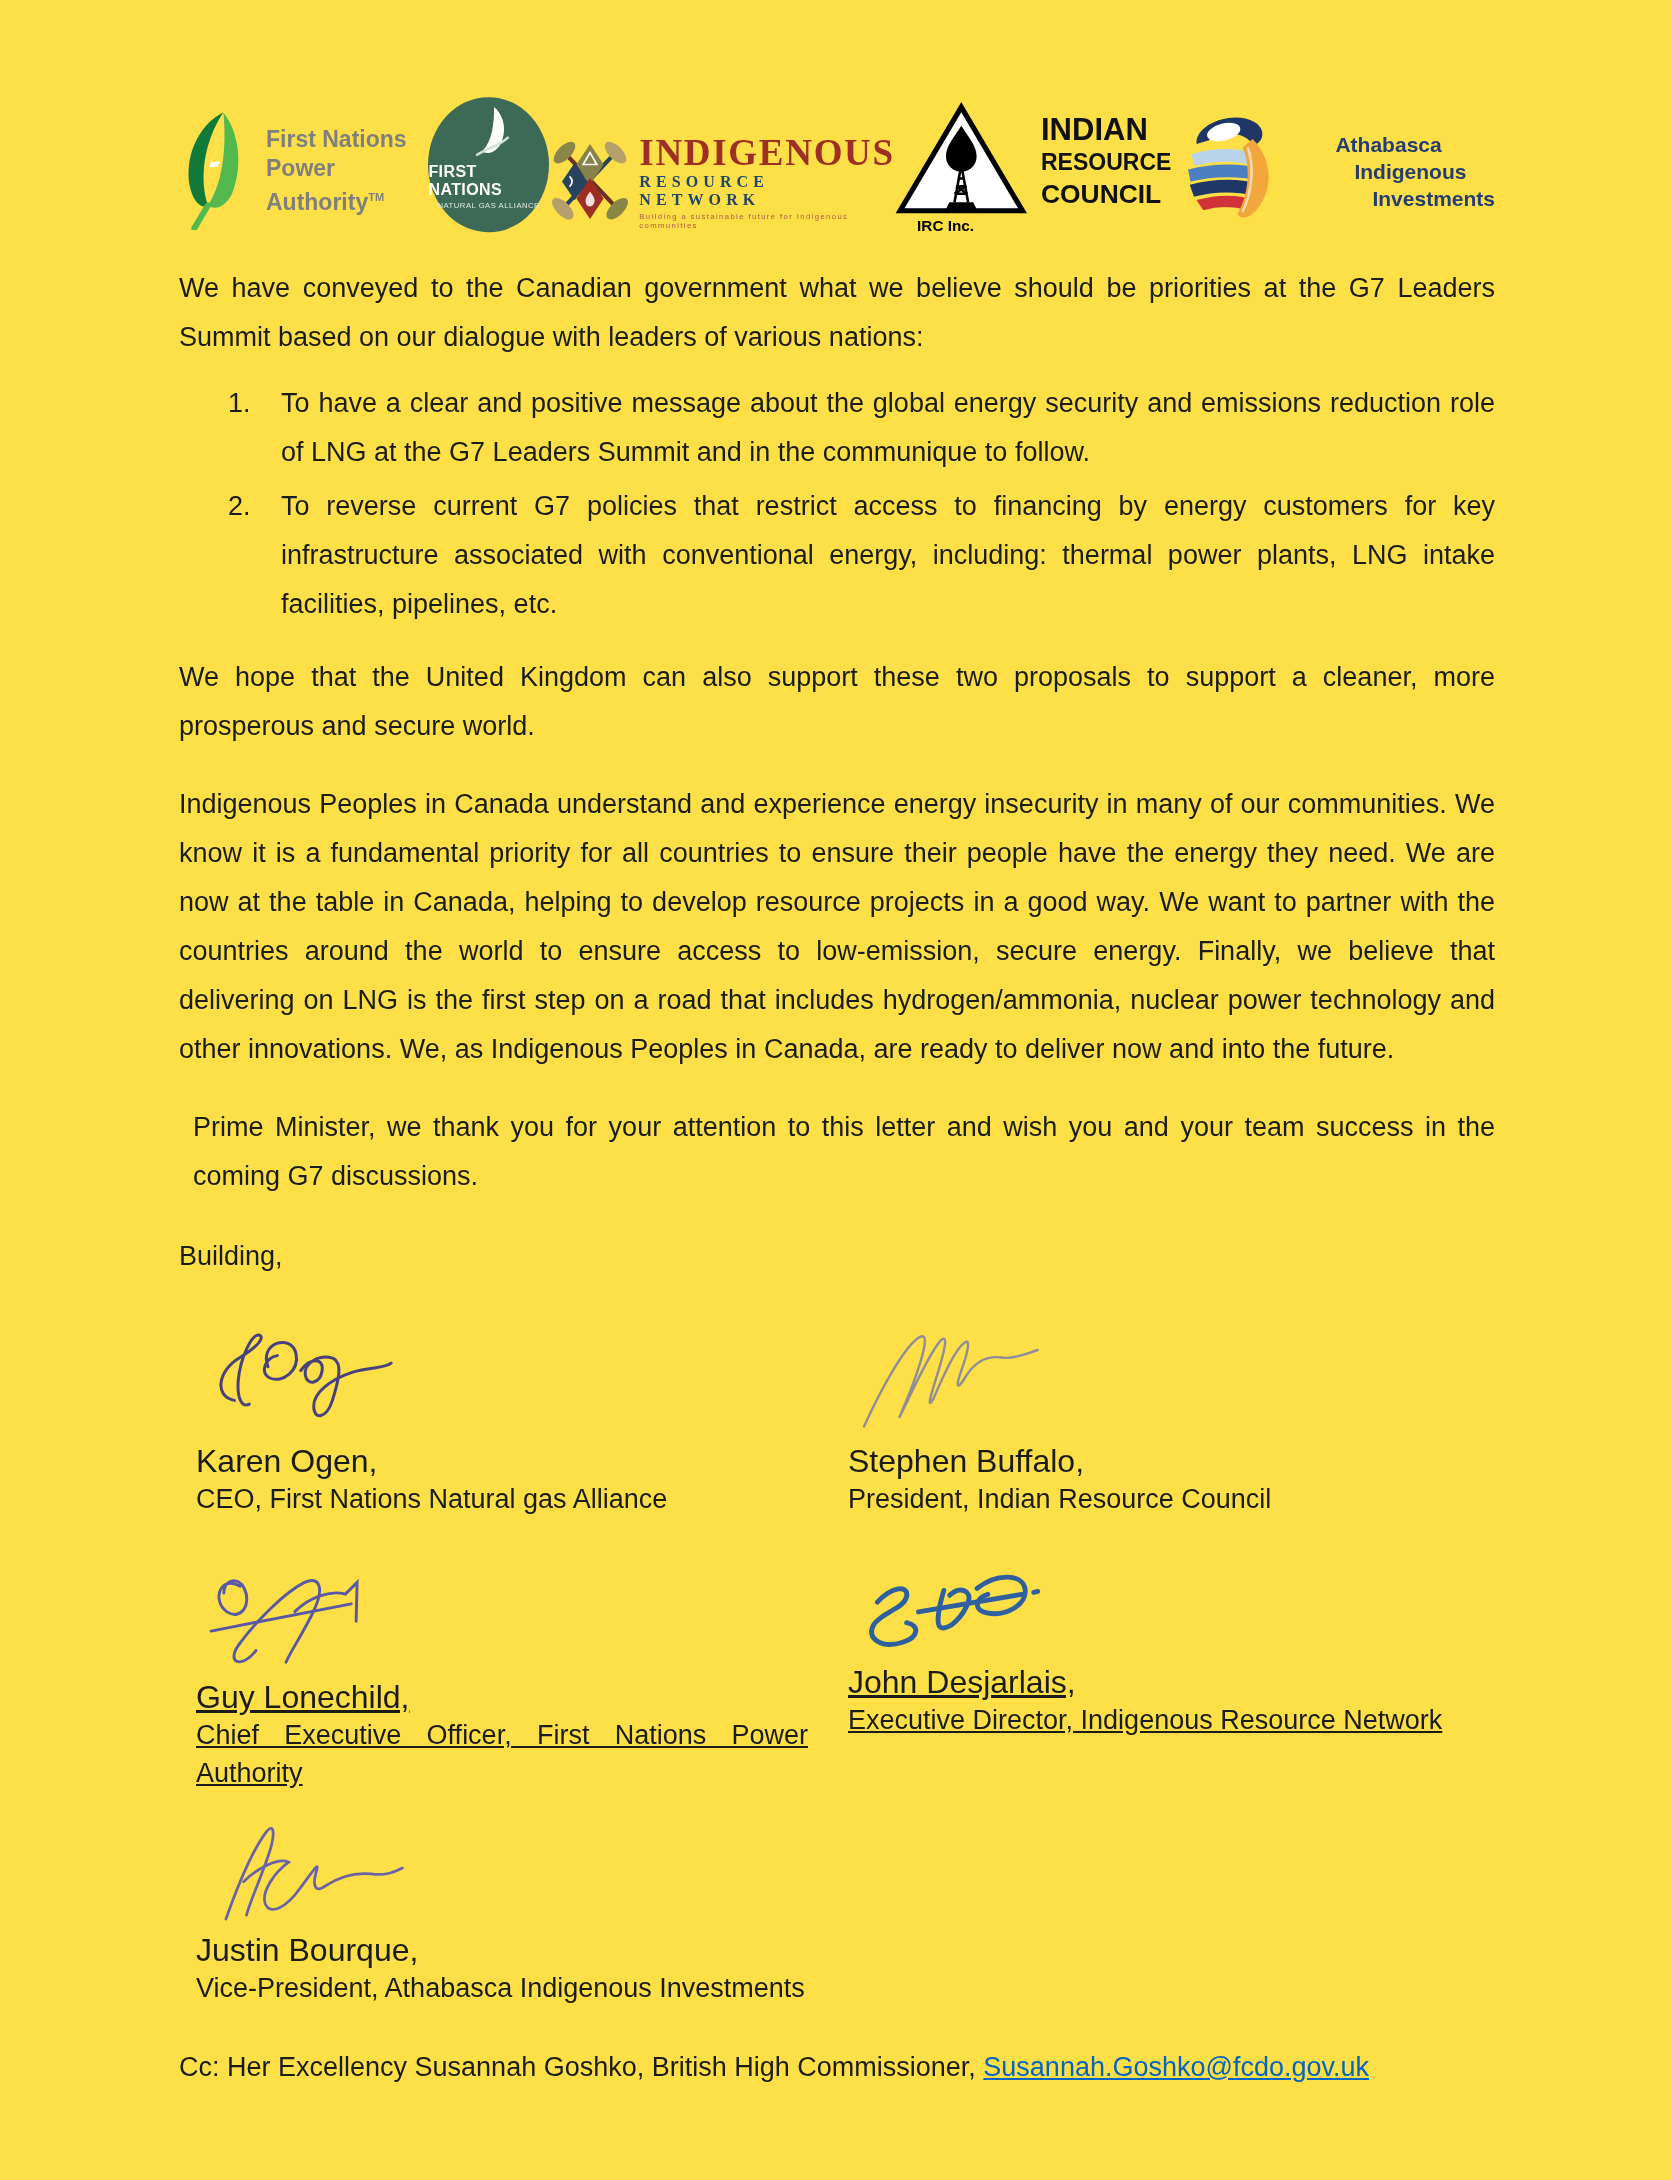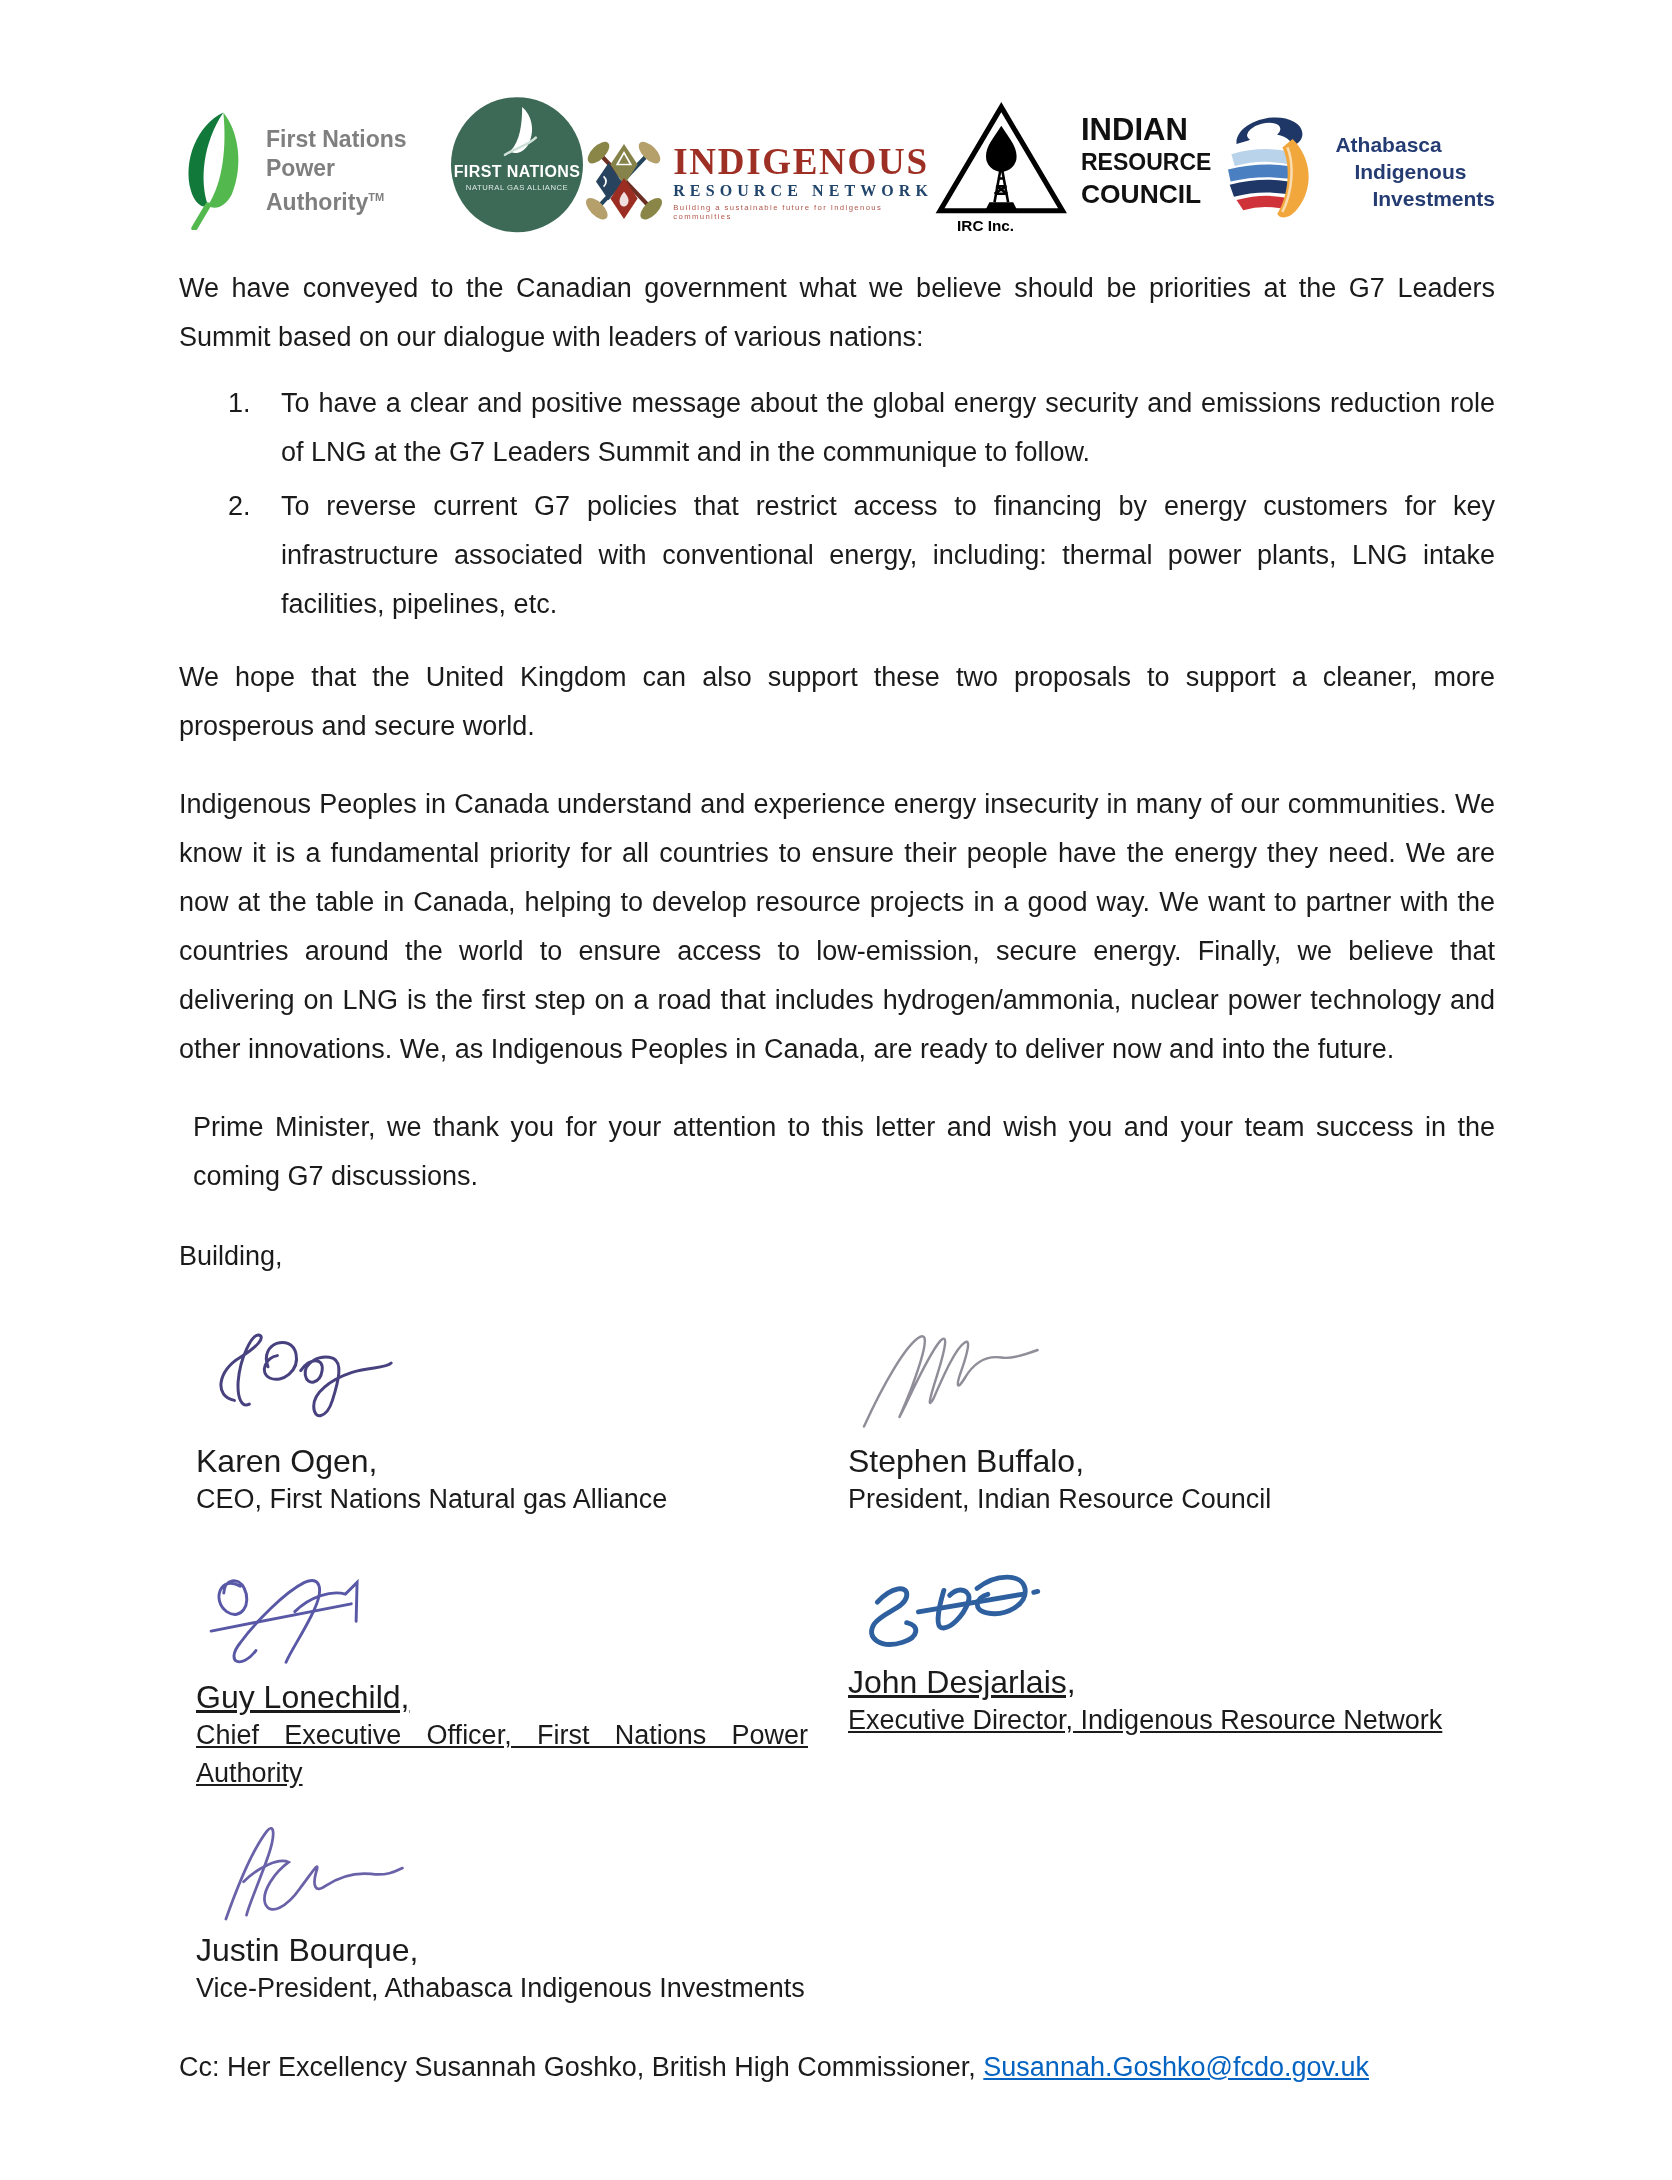--- a/index.html
+++ b/index.html
@@ -1,19 +1,19 @@
 <!DOCTYPE html>
 <html style="font-size:13.6px"><head>
 <meta charset="utf-8">
 <style>
   html,body{margin:0;padding:0;background:#e8e8e8;}
   .page{
     position:relative;
     width:1673px;height:2181px;
-    background:#ffffff;
+    background:#fde047;
     font-family:"Liberation Sans",sans-serif;
     color:#1b1b1b;
     overflow:hidden;
   }
   .content{margin:0 178px 0 179px;}
   
   .logo-row{
     margin-top:92px;height:158px;
     display:flex;align-items:center;justify-content:space-between;
   }
@@ -31,21 +31,21 @@
   .irn{display:flex;align-items:center;transform:translateY(12px);}
   .irn-words{margin-left:8.5px;}
   .irn-l1{font-family:"Liberation Serif",serif;font-weight:bold;font-size:37px;color:#9e2f24;letter-spacing:1.7px;line-height:34px;}
   .irn-l2{font-family:"Liberation Serif",serif;font-weight:bold;font-size:16px;color:#22456b;letter-spacing:5.1px;margin-top:3.4px;}
   .irn-tag{font-size:7.7px;color:#b0564a;letter-spacing:1.4px;margin-top:2.6px;}
   .irc{display:flex;align-items:flex-start;}
   .irc-words{margin-left:10.2px;margin-top:12px;color:#111;font-weight:bold;line-height:1;}
   .irc-l1{font-size:31px;}
   .irc-l2{font-size:23px;margin-top:6.8px;}
   .irc-l3{font-size:26.4px;margin-top:6.8px;}
-  .aii{display:flex;align-items:center;}
+  .aii{display:flex;align-items:center;gap:40px;}
   .aii-words{margin-left:5.1px;color:#253c72;font-weight:bold;font-size:21px;line-height:27px;}
   .aii-words .ind1{display:block;}
   .aii-words .ind2{display:block;margin-left:19px;}
   .aii-words .ind3{display:block;margin-left:37px;}
   
   .body-text{font-size:27px;line-height:49px;text-align:justify;}
   .p1{margin:13.6px 0 0 0;}
   .letter-list{margin:17px 0 0 0;}
   .letter-list .item{position:relative;padding-left:102px;margin-top:5.1px;}
   .letter-list .num{position:absolute;left:49px;top:0;}

